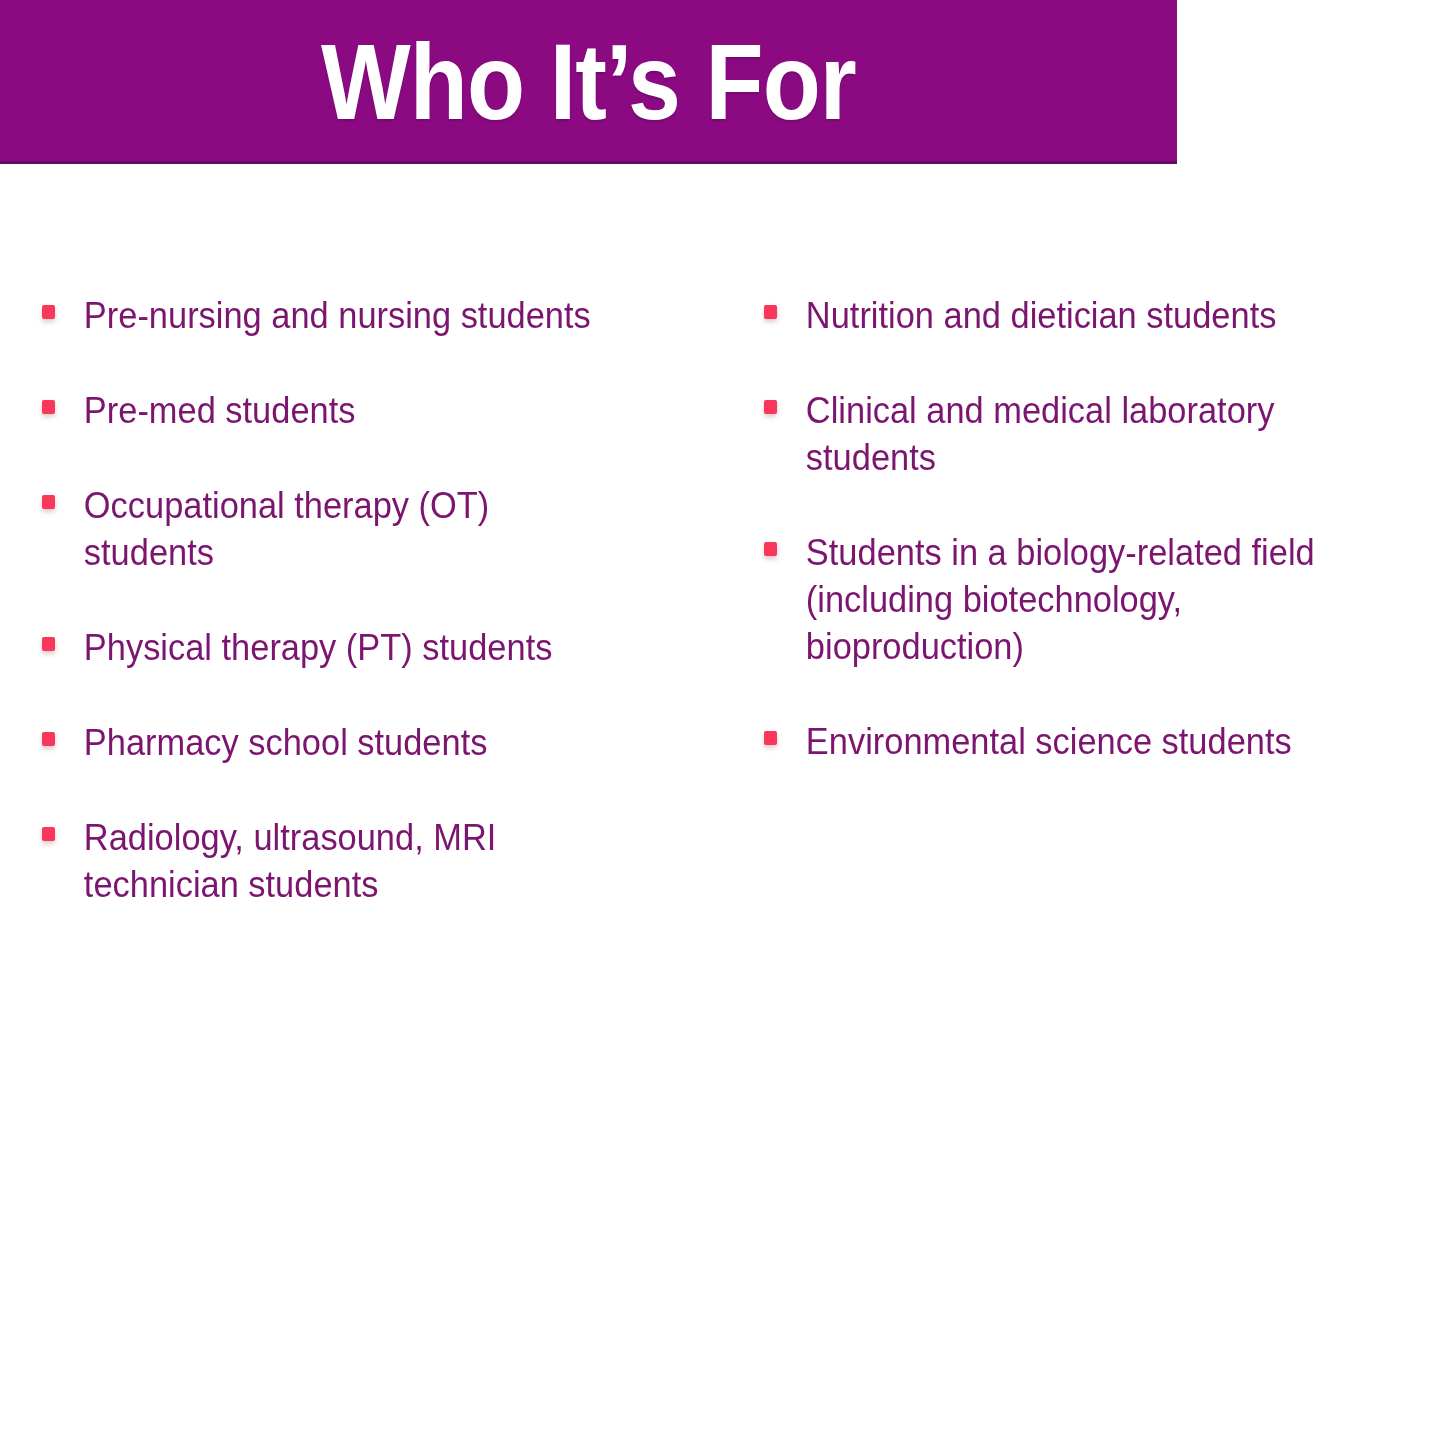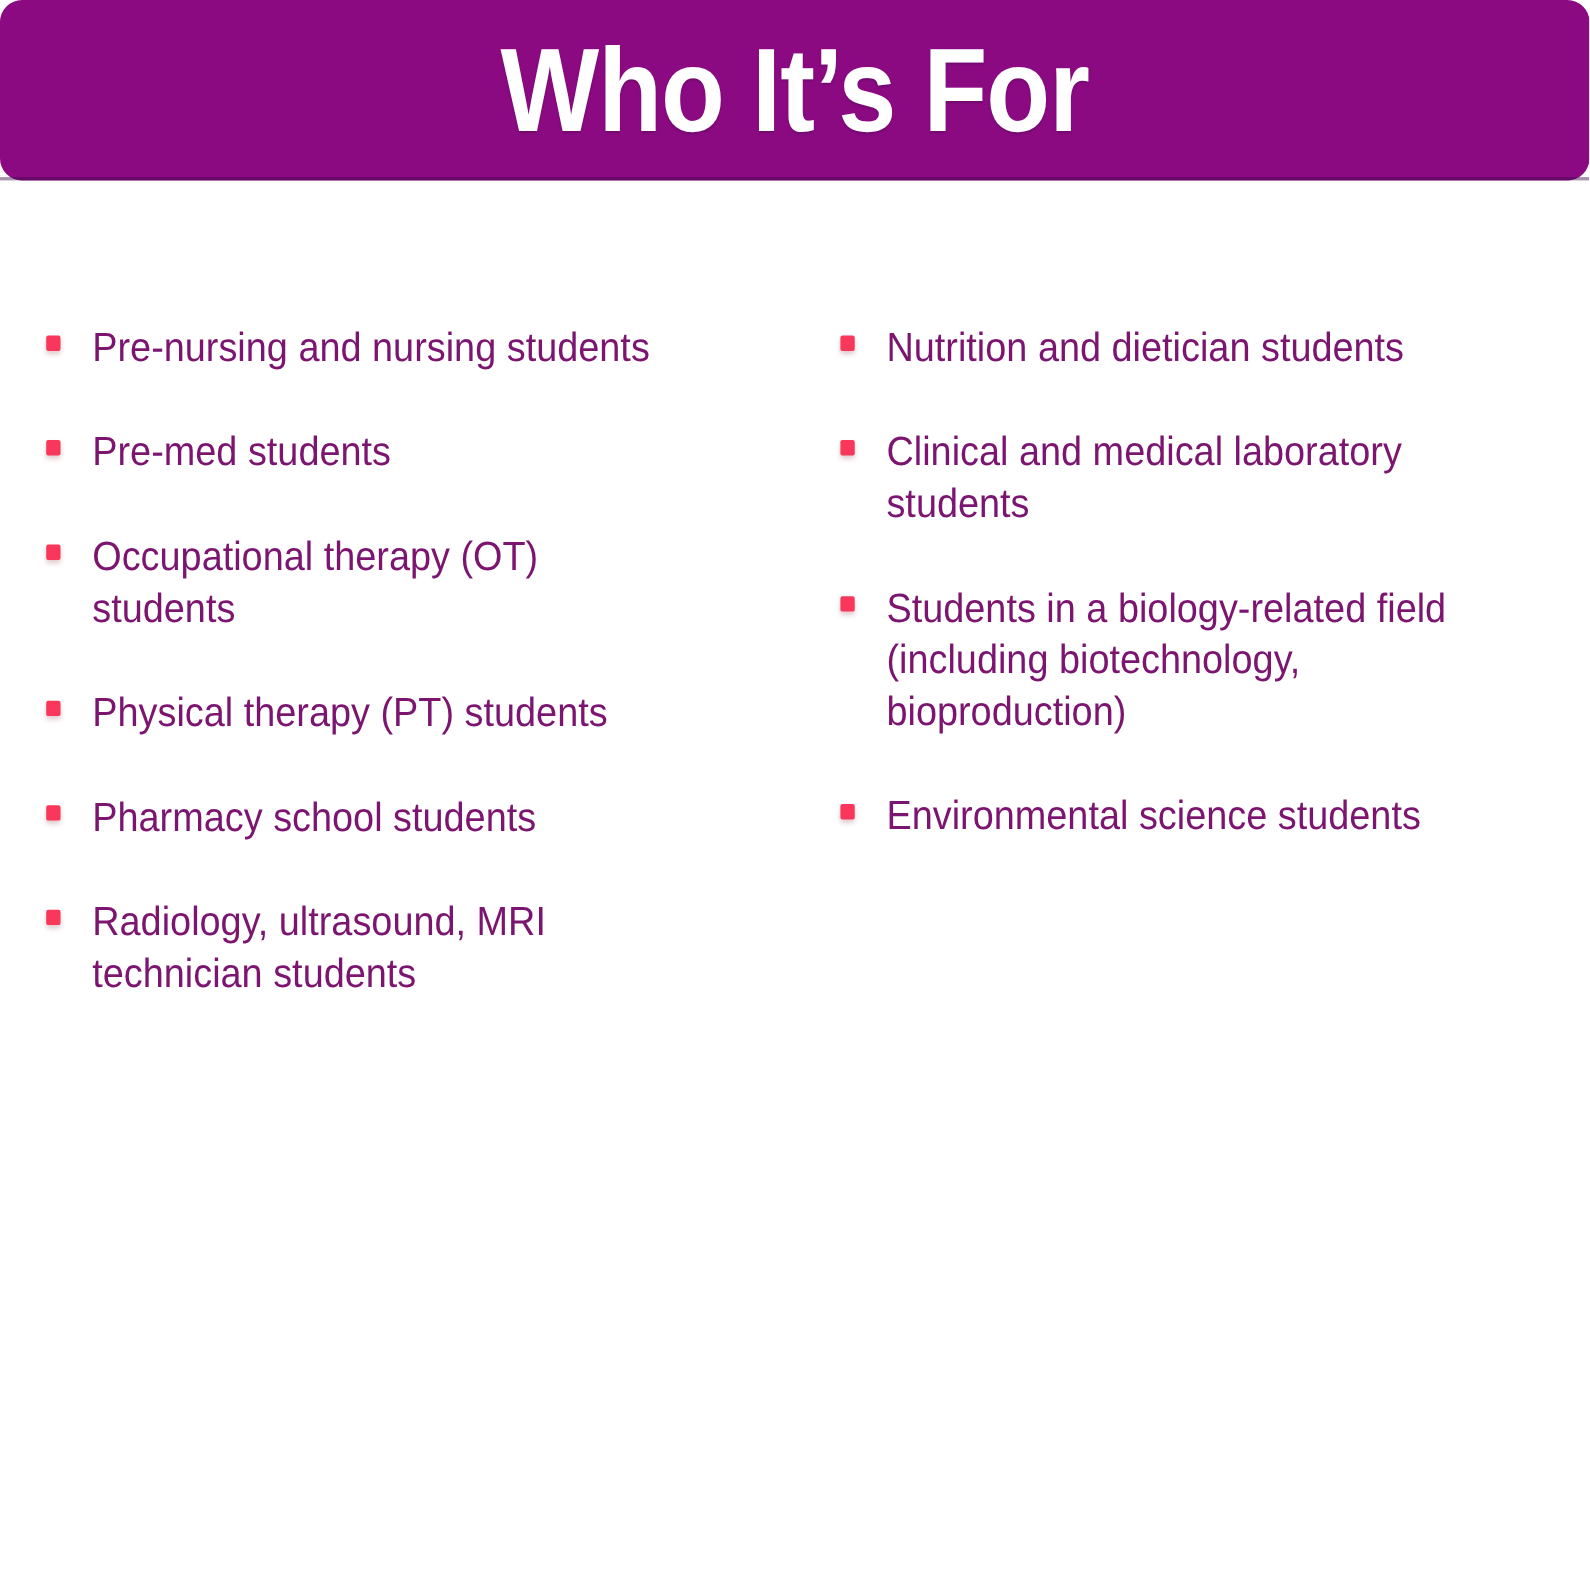--- a/index.html
+++ b/index.html
@@ -17,24 +17,23 @@
     height: 1445px;
     background: #ffffff;
     overflow: hidden;
   }
 
   
   .header-band {
     position: absolute;
     left: 0;
     top: 0;
-    width: 1445px;
+    width: 1177px;
     height: 164px;
     background: #8B0A82;
-    border-radius: 20px;
   }
   .header-band::after {
     content: "";
     position: absolute;
     left: 0;
     bottom: 0;
     width: 100%;
     height: 3px;
     background: rgba(60, 10, 70, 0.45);
   }

